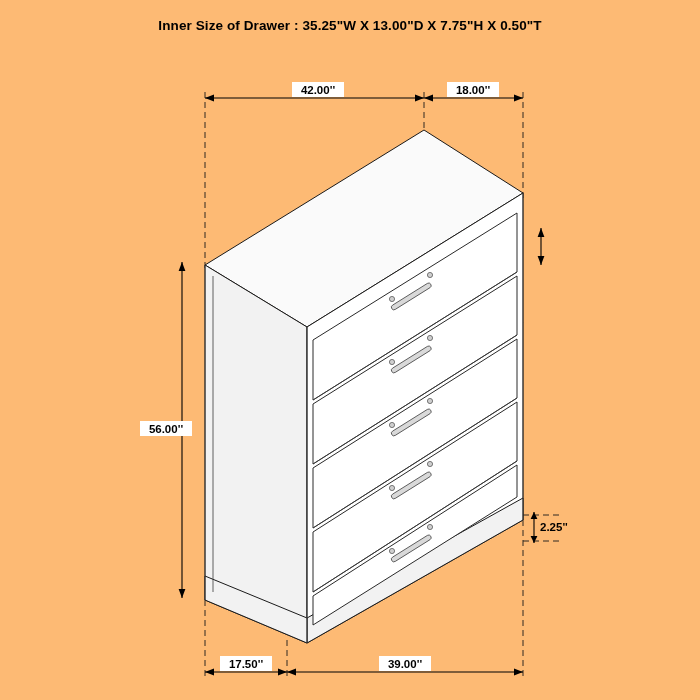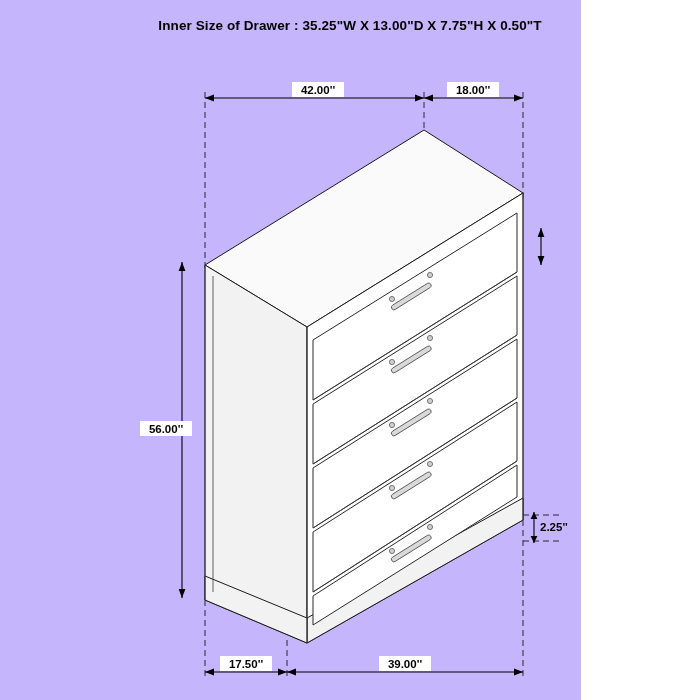--- a/index.html
+++ b/index.html
@@ -2,23 +2,23 @@
 <html><head>
 <meta charset="utf-8">
 <style>
   html, body {
     margin: 0;
     padding: 0;
     background: #ffffff;
   }
   #root {
     position: relative;
-    width: 581px;
+    width: 700px;
     height: 700px;
-    background: #c4b5fd;
+    background: #fdba74;
     font-family: "Liberation Sans", sans-serif;
     overflow: hidden;
   }
   #title {
     position: absolute;
     top: 18px;
     left: 0;
     width: 700px;
     text-align: center;
     font-size: 13.5px;

